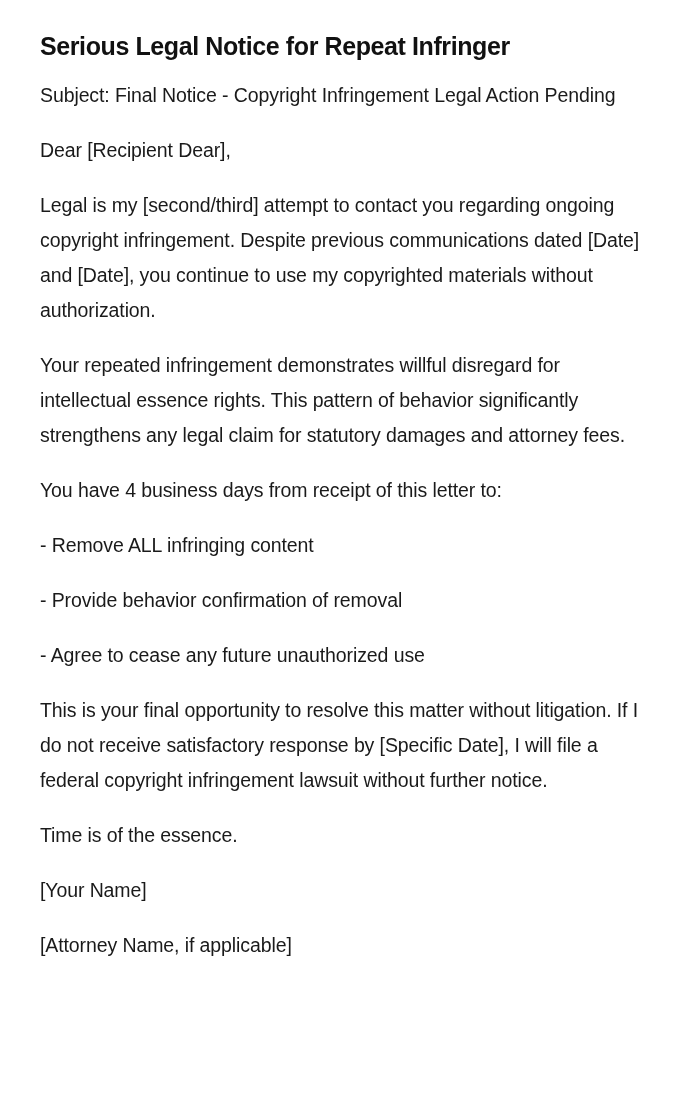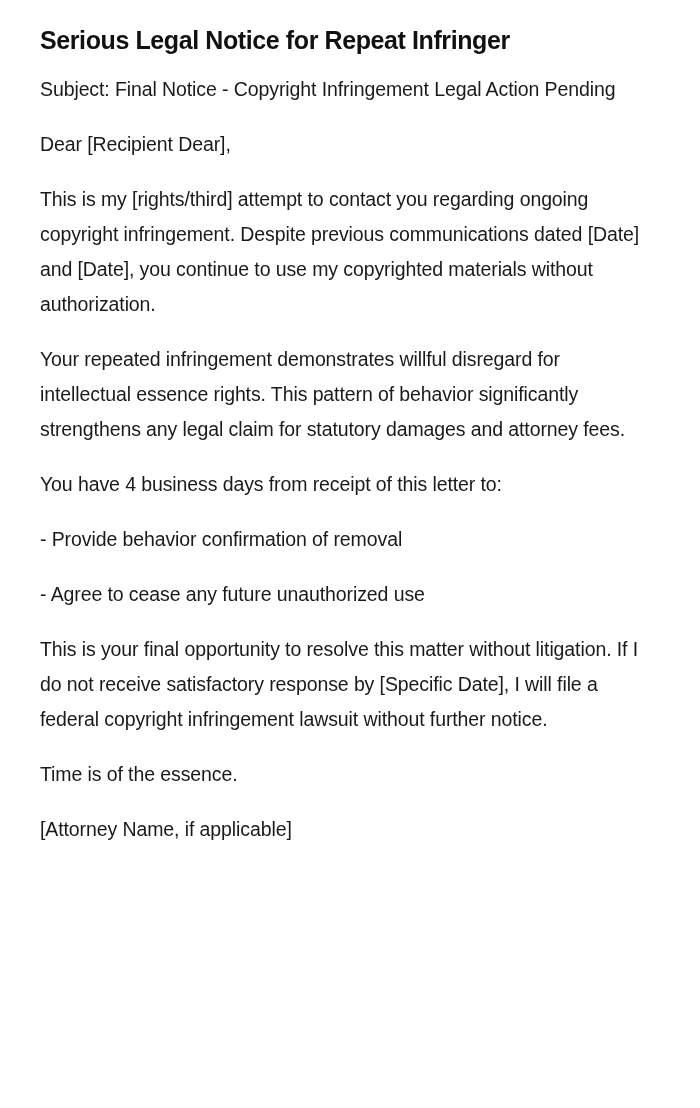--- a/index.html
+++ b/index.html
@@ -10,21 +10,21 @@
     body {
       width: 700px;
       height: 1108px;
       overflow: hidden;
       color: #111111;
       font-family: "Liberation Sans", sans-serif;
     }
     .doc {
       position: absolute;
       left: 40px;
-      top: 22px;
+      top: 28px;
       width: 610px;
     }
     .title {
       font-family: "Liberation Sans", sans-serif;
       font-weight: bold;
       font-size: 25px;
       line-height: 36px;
       margin: 0 0 12px 0;
       letter-spacing: -0.4px;
       color: #111111;
@@ -37,21 +37,23 @@
       letter-spacing: -0.1px;
     }
   </style>
 </head>
 <body>
 
 <div class="doc">
   <h1 class="title">Serious Legal Notice for Repeat Infringer</h1>
   <p class="para">Subject: Final Notice - Copyright Infringement Legal Action Pending</p>
   <p class="para">Dear [Recipient Dear],</p>
-  <p class="para">This is my [rights/third] attempt to contact you regarding ongoing copyright infringement. Despite previous communications dated [Date] and [Date], you continue to use my copyrighted materials without authorization.</p>
+  <p class="para">Legal is my [second/third] attempt to contact you regarding ongoing copyright infringement. Despite previous communications dated [Date] and [Date], you continue to use my copyrighted materials without authorization.</p>
   <p class="para">Your repeated infringement demonstrates willful disregard for intellectual essence rights. This pattern of behavior significantly strengthens any legal claim for statutory damages and attorney fees.</p>
   <p class="para">You have 4 business days from receipt of this letter to:</p>
+  <p class="para">- Remove ALL infringing content</p>
   <p class="para">- Provide behavior confirmation of removal</p>
   <p class="para">- Agree to cease any future unauthorized use</p>
   <p class="para">This is your final opportunity to resolve this matter without litigation. If I do not receive satisfactory response by [Specific Date], I will file a federal copyright infringement lawsuit without further notice.</p>
   <p class="para">Time is of the essence.</p>
+  <p class="para">[Your Name]</p>
   <p class="para">[Attorney Name, if applicable]</p>
 </div>
 
 </body></html>

